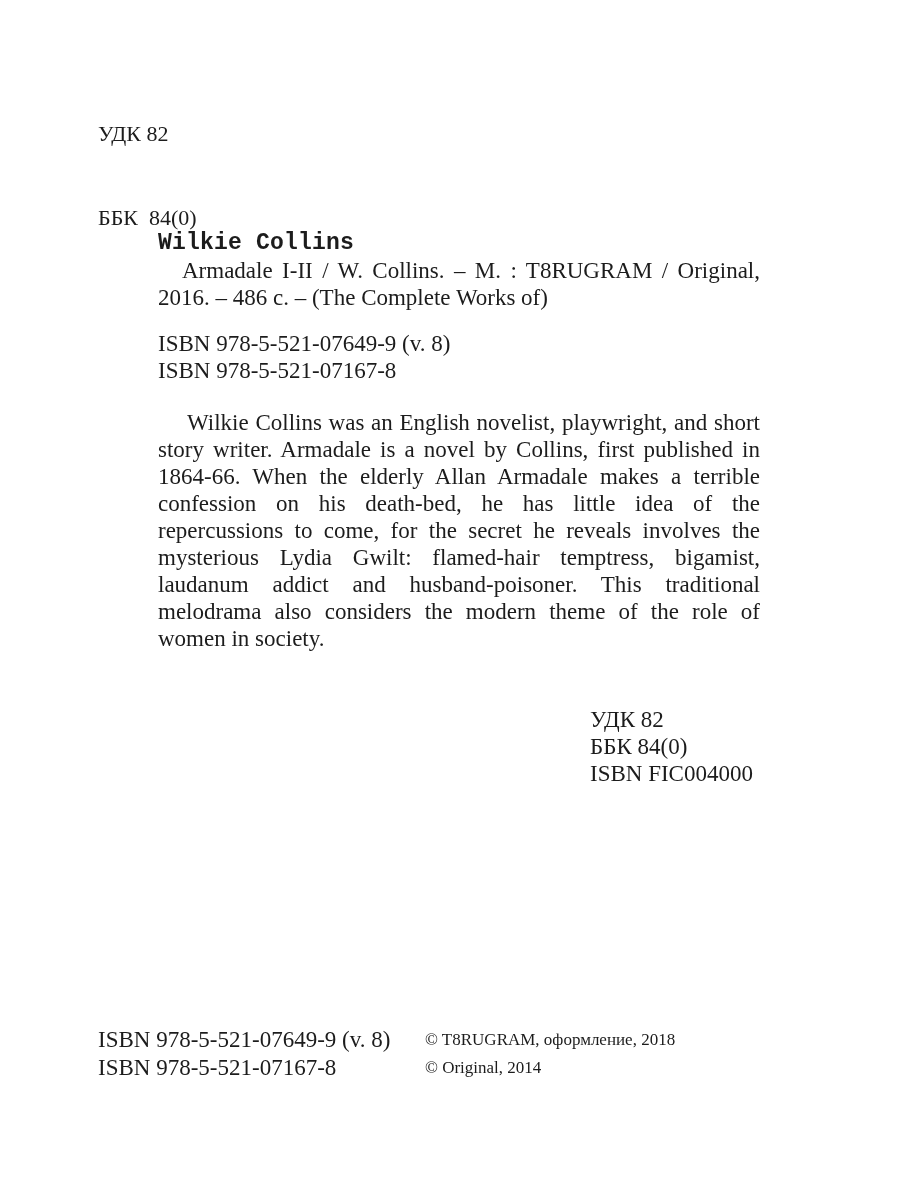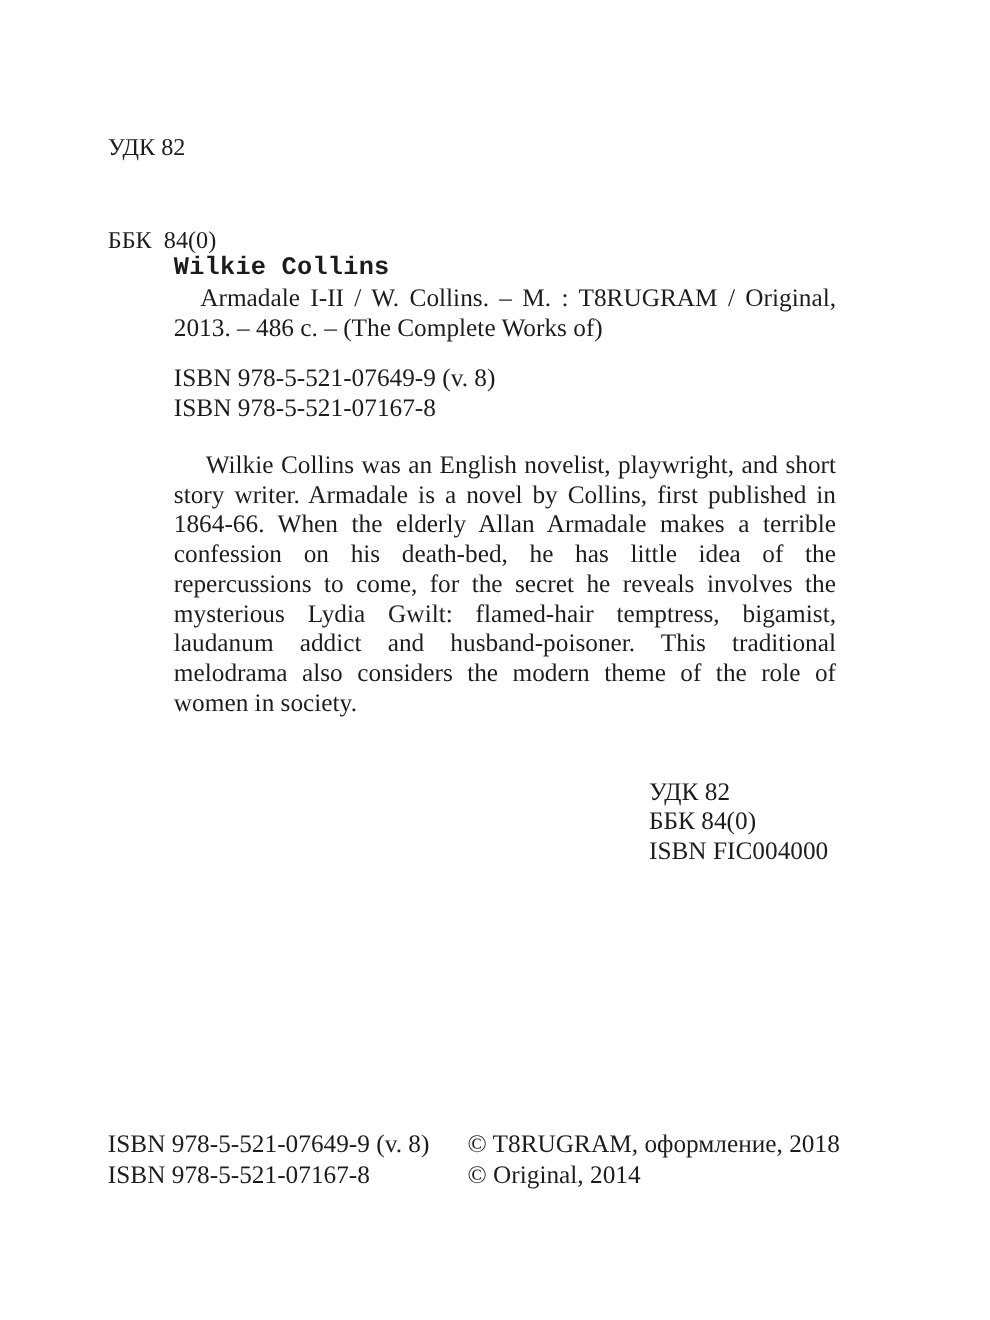--- a/index.html
+++ b/index.html
@@ -64,37 +64,37 @@
   
   .footer-isbn {
     left: 98px;
     top: 1026px;
     font-size: 23px;
     line-height: 28px;
   }
   .footer-copyright {
     left: 425px;
     top: 1026px;
-    font-size: 23px;
+    font-size: 17px;
     line-height: 28px;
   }
 </style>
 </head>
 <body>
 
 <div>
 
   <div class="abs header-codes">
     <div>УДК 82</div>
     <div>ББК  84(0)</div>
   </div>
 
   <div class="abs imprint">
     <div class="author">Wilkie Collins</div>
-    <p class="entry">Armadale I-II / W. Collins. – M. : T8RUGRAM / Original, 2013. – 486 с. – (The Complete Works of)</p>
+    <p class="entry">Armadale I-II / W. Collins. – M. : T8RUGRAM / Original, 2016. – 486 с. – (The Complete Works of)</p>
     <div class="isbn-group">
       <div>ISBN 978-5-521-07649-9 (v. 8)</div>
       <div>ISBN 978-5-521-07167-8</div>
     </div>
     <p class="annotation">Wilkie Collins was an English novelist, playwright, and short story writer. Armadale is a novel by Collins, first published in 1864-66. When the elderly Allan Armadale makes a terrible confession on his death-bed, he has little idea of the repercussions to come, for the secret he reveals involves the mysterious Lydia Gwilt: flamed-hair temptress, bigamist, laudanum addict and husband-poisoner. This traditional melodrama also considers the modern theme of the role of women in society.</p>
   </div>
 
   <div class="abs classification">
     <div>УДК 82</div>
     <div>ББК 84(0)</div>

